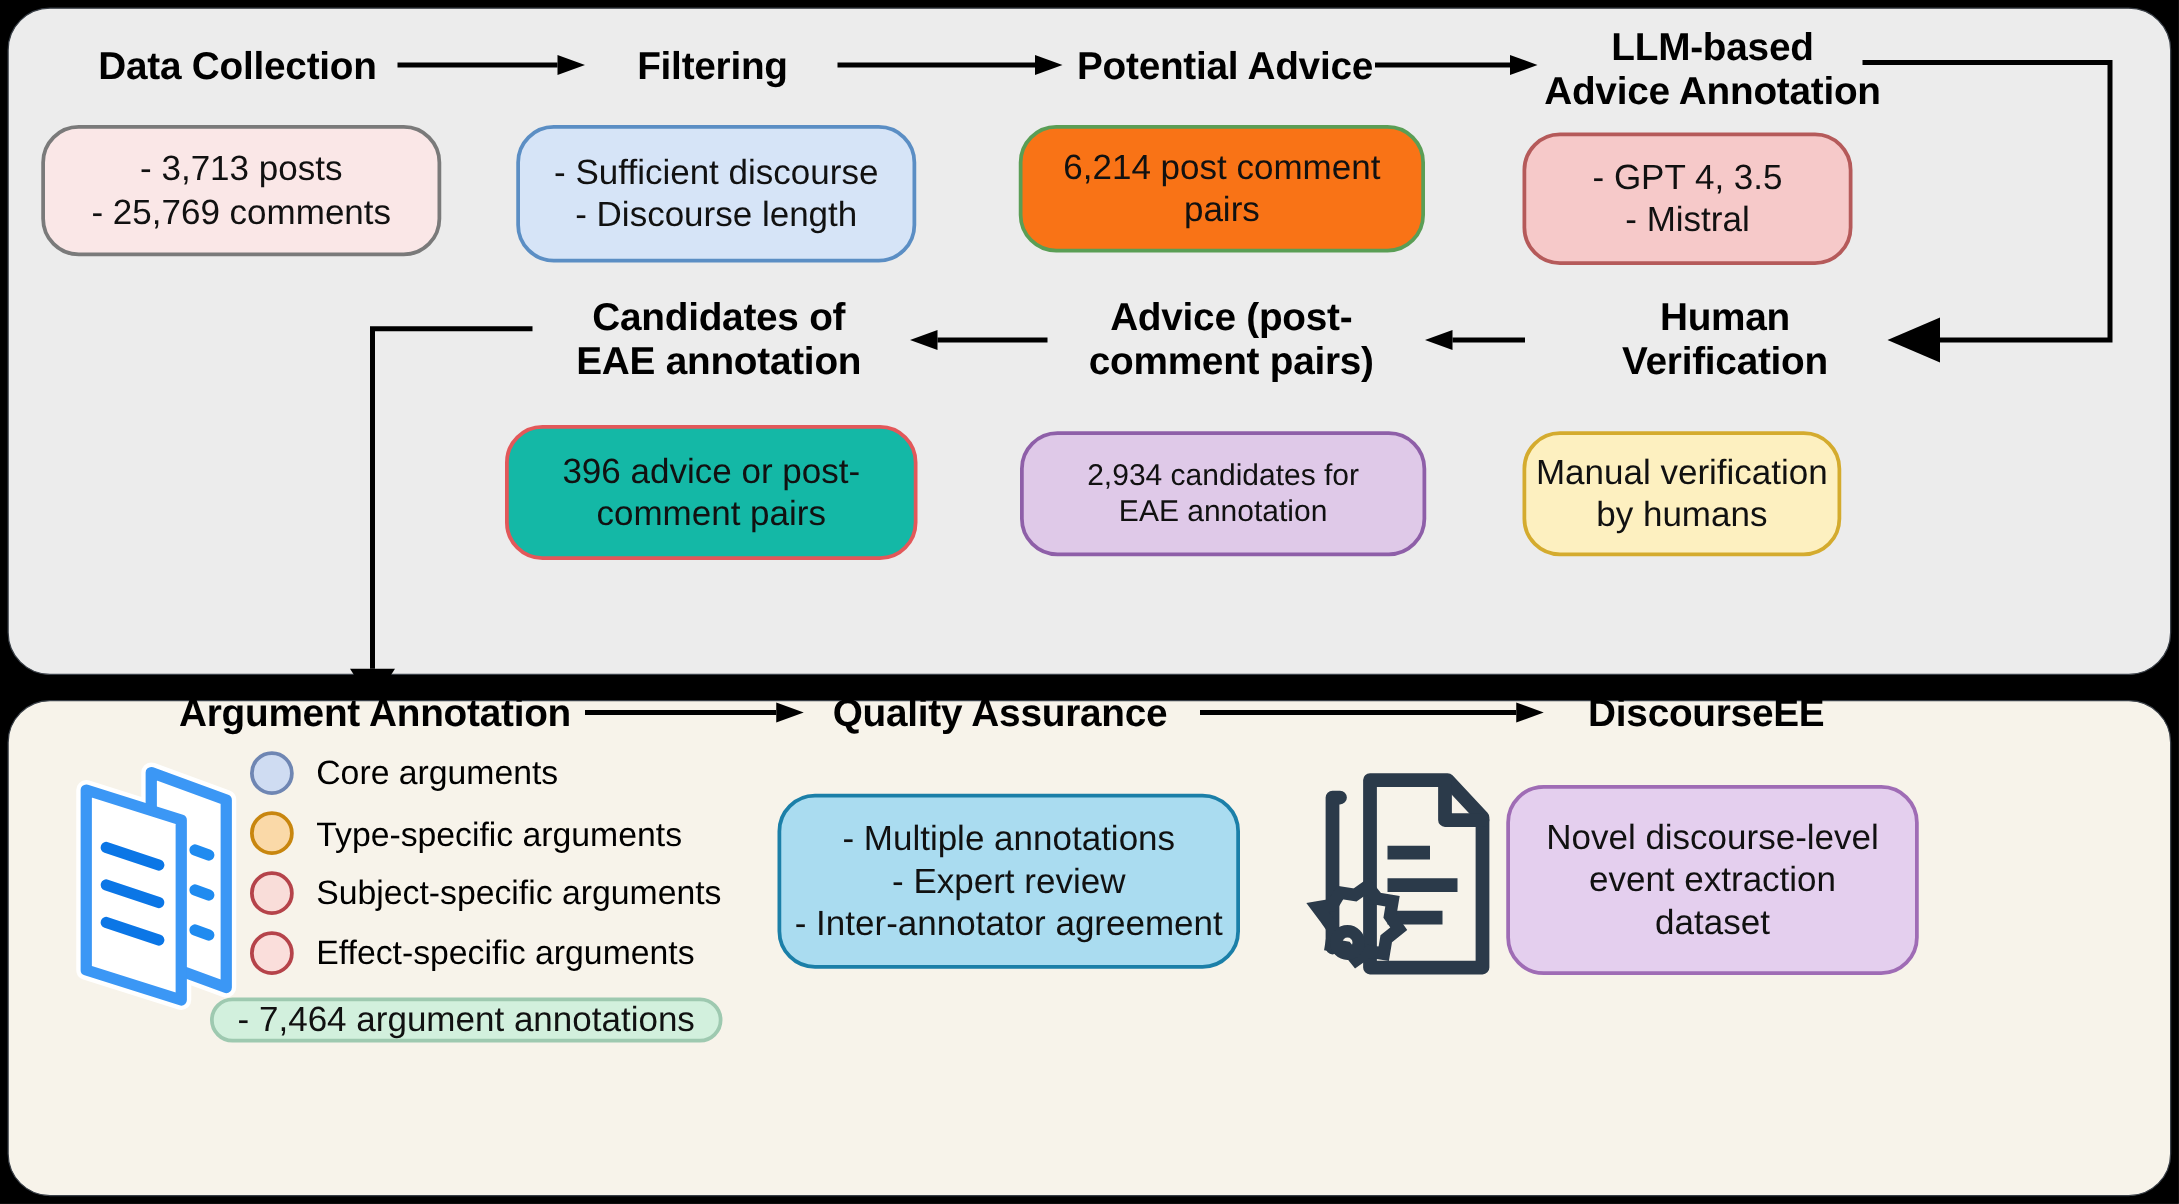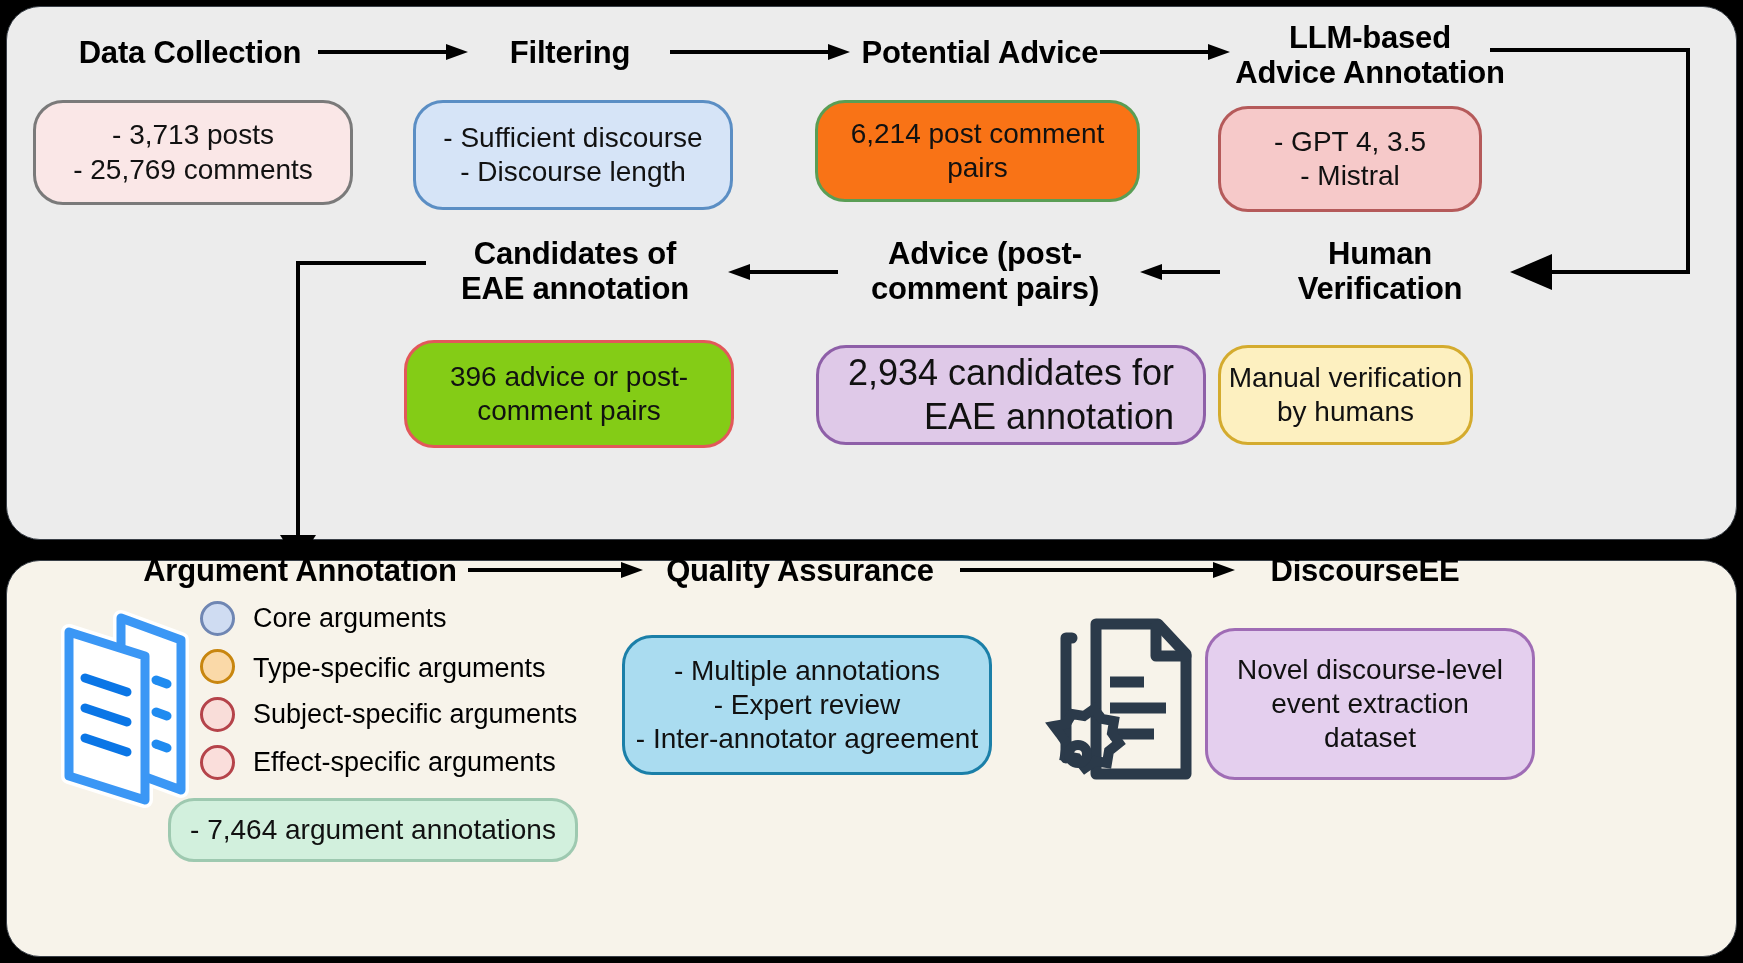--- a/index.html
+++ b/index.html
@@ -123,28 +123,28 @@
     </svg>
 </div>
 
 <div class="chip" style="left:1218px;top:345px;width:255px;height:100px;font-size:28px;background:#fdf0c0;border-color:#d4ab2e;">
   <div>
     <div>Manual verification</div>
     <div>by humans</div>
   </div>
 </div>
 
-<div class="chip" style="left:816px;top:345px;width:390px;height:100px;font-size:36px;background:#dfc9e8;border-color:#8e5fa8;text-align:right;">
+<div class="chip" style="left:816px;top:345px;width:325px;height:100px;font-size:24px;background:#dfc9e8;border-color:#8e5fa8;">
   <div>
     <div>2,934 candidates for</div>
     <div>EAE annotation</div>
   </div>
 </div>
 
-<div class="chip" style="left:404px;top:340px;width:330px;height:108px;font-size:28px;background:#84cc16;border-color:#e2585a;">
+<div class="chip" style="left:404px;top:340px;width:330px;height:108px;font-size:28px;background:#14b8a6;border-color:#e2585a;">
   <div>
     <div>396 advice or post-</div>
     <div>comment pairs</div>
   </div>
 </div>
 
 <div class="arrow" style="left:296px;top:263px;">
   <svg width="150" height="300">
     <path d="M130,0 L2,0 L2,272" fill="none" stroke="#000" stroke-width="4"></path>
     <polygon points="-16,272 2,300 20,272" fill="#000"></polygon>
@@ -205,21 +205,21 @@
 </div>
 <div class="legend-row" style="left:200px;top:697px;">
   <span class="legend-dot" style="background:#f9ddd9;border-color:#b5434a;"></span>
   <span class="legend-label">Subject-specific arguments</span>
 </div>
 <div class="legend-row" style="left:200px;top:745px;">
   <span class="legend-dot" style="background:#fadedb;border-color:#b5434a;"></span>
   <span class="legend-label">Effect-specific arguments</span>
 </div>
 
-<div class="chip" style="left:168px;top:798px;width:410px;height:64px;font-size:28px;border-radius:26px;background:#d2f0dd;border-color:#9ec9b0;">
+<div class="chip" style="left:168px;top:798px;width:410px;height:36px;font-size:28px;border-radius:26px;background:#d2f0dd;border-color:#9ec9b0;">
   <span>- 7,464 argument annotations</span>
 </div>
 
 <div class="chip" style="left:622px;top:635px;width:370px;height:140px;font-size:28px;background:#aadcf0;border-color:#1b7fa8;">
   <div>
     <div>- Multiple annotations</div>
     <div>- Expert review</div>
     <div>- Inter-annotator agreement</div>
   </div>
 </div>

